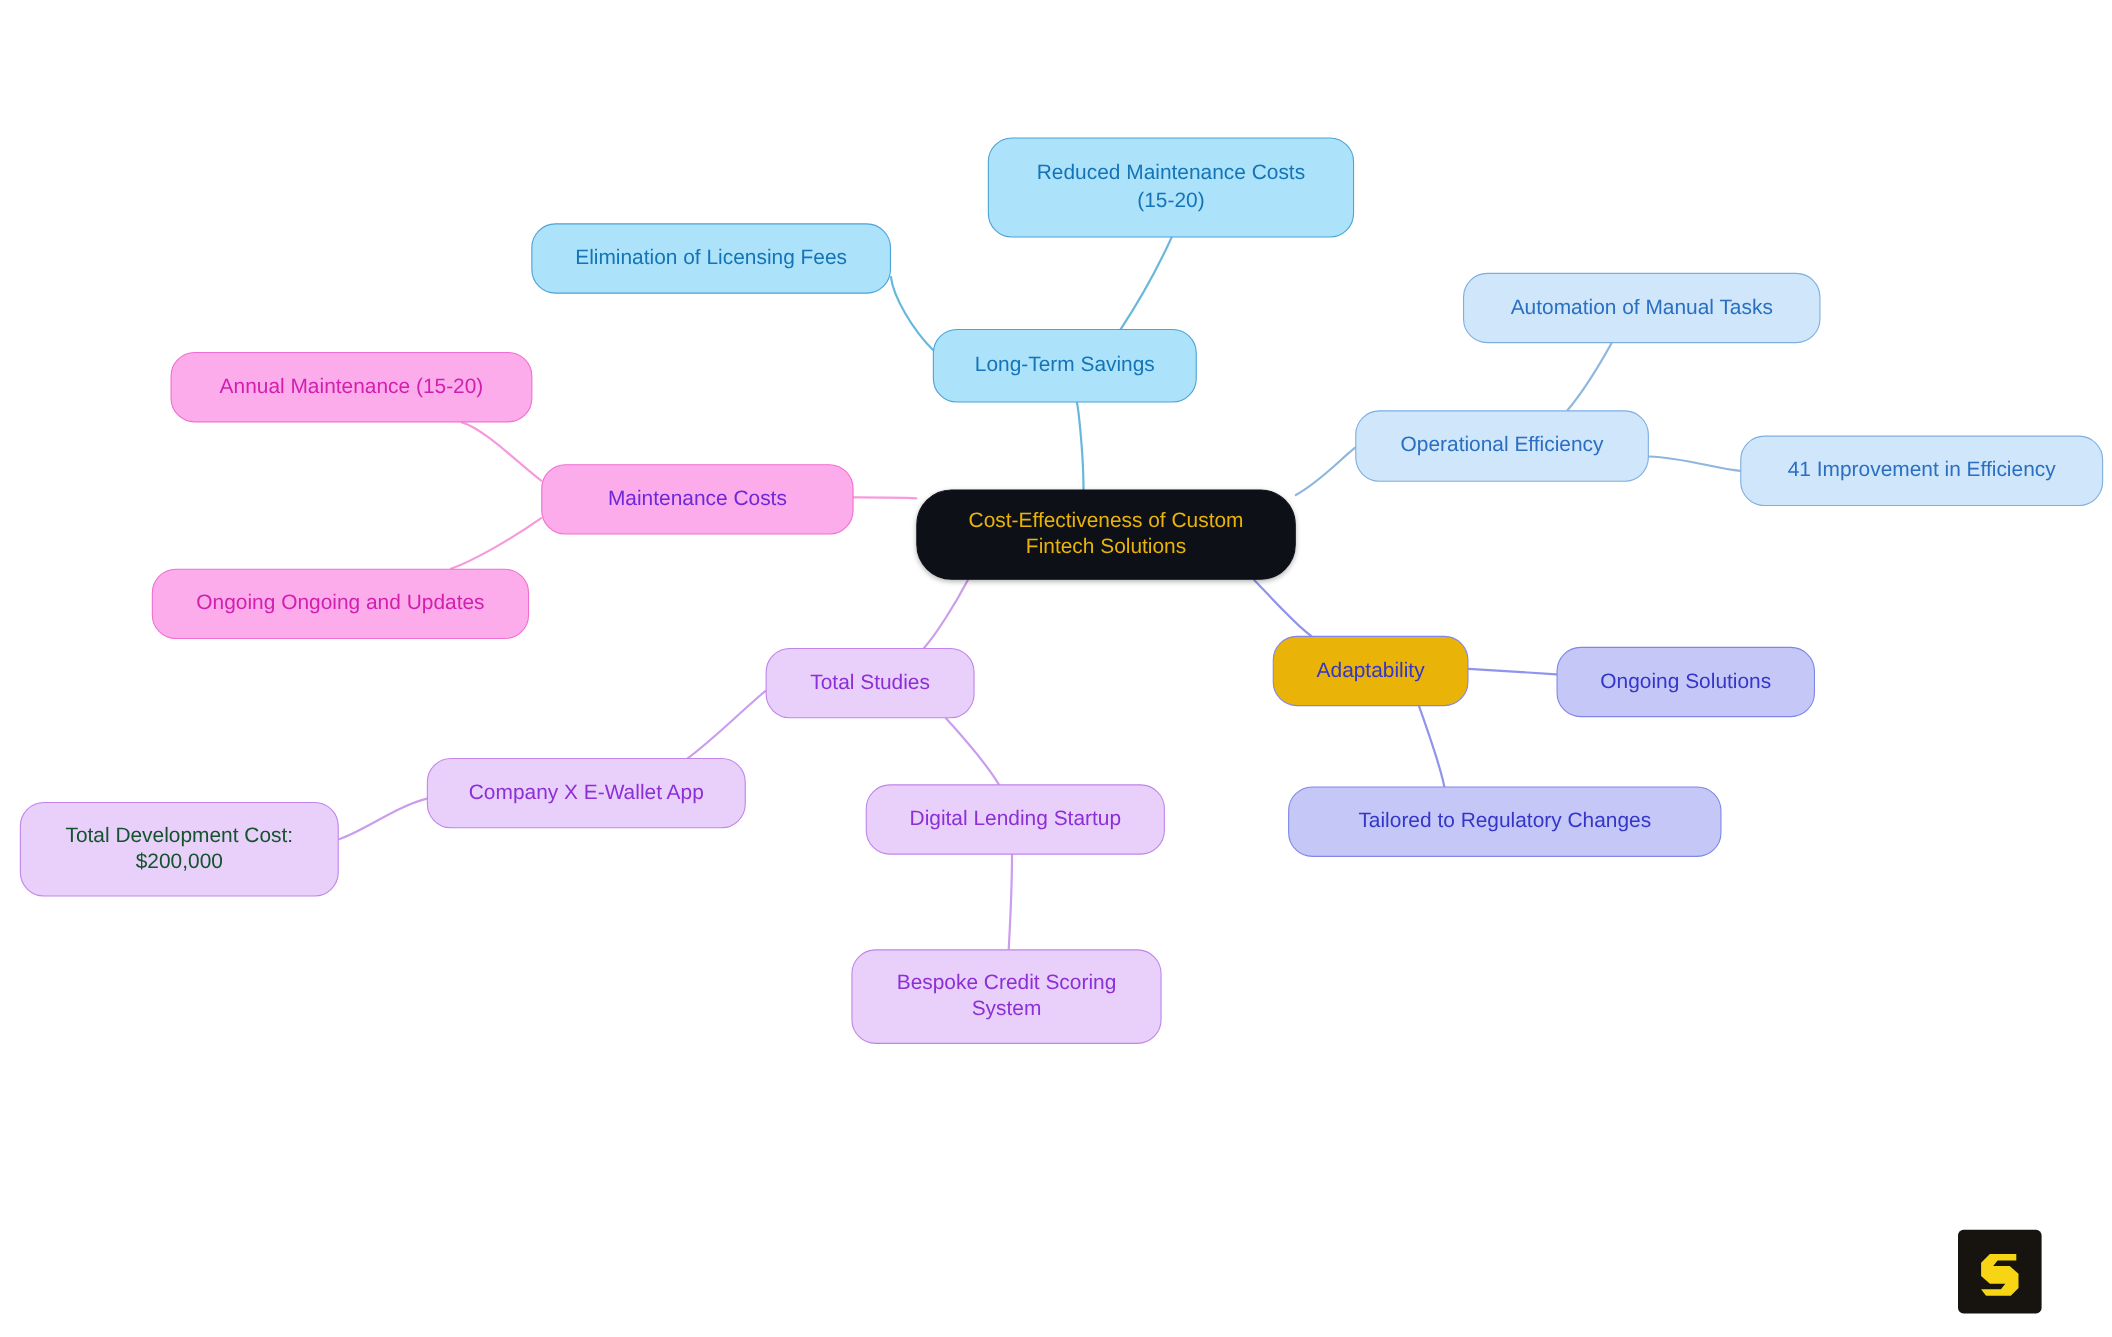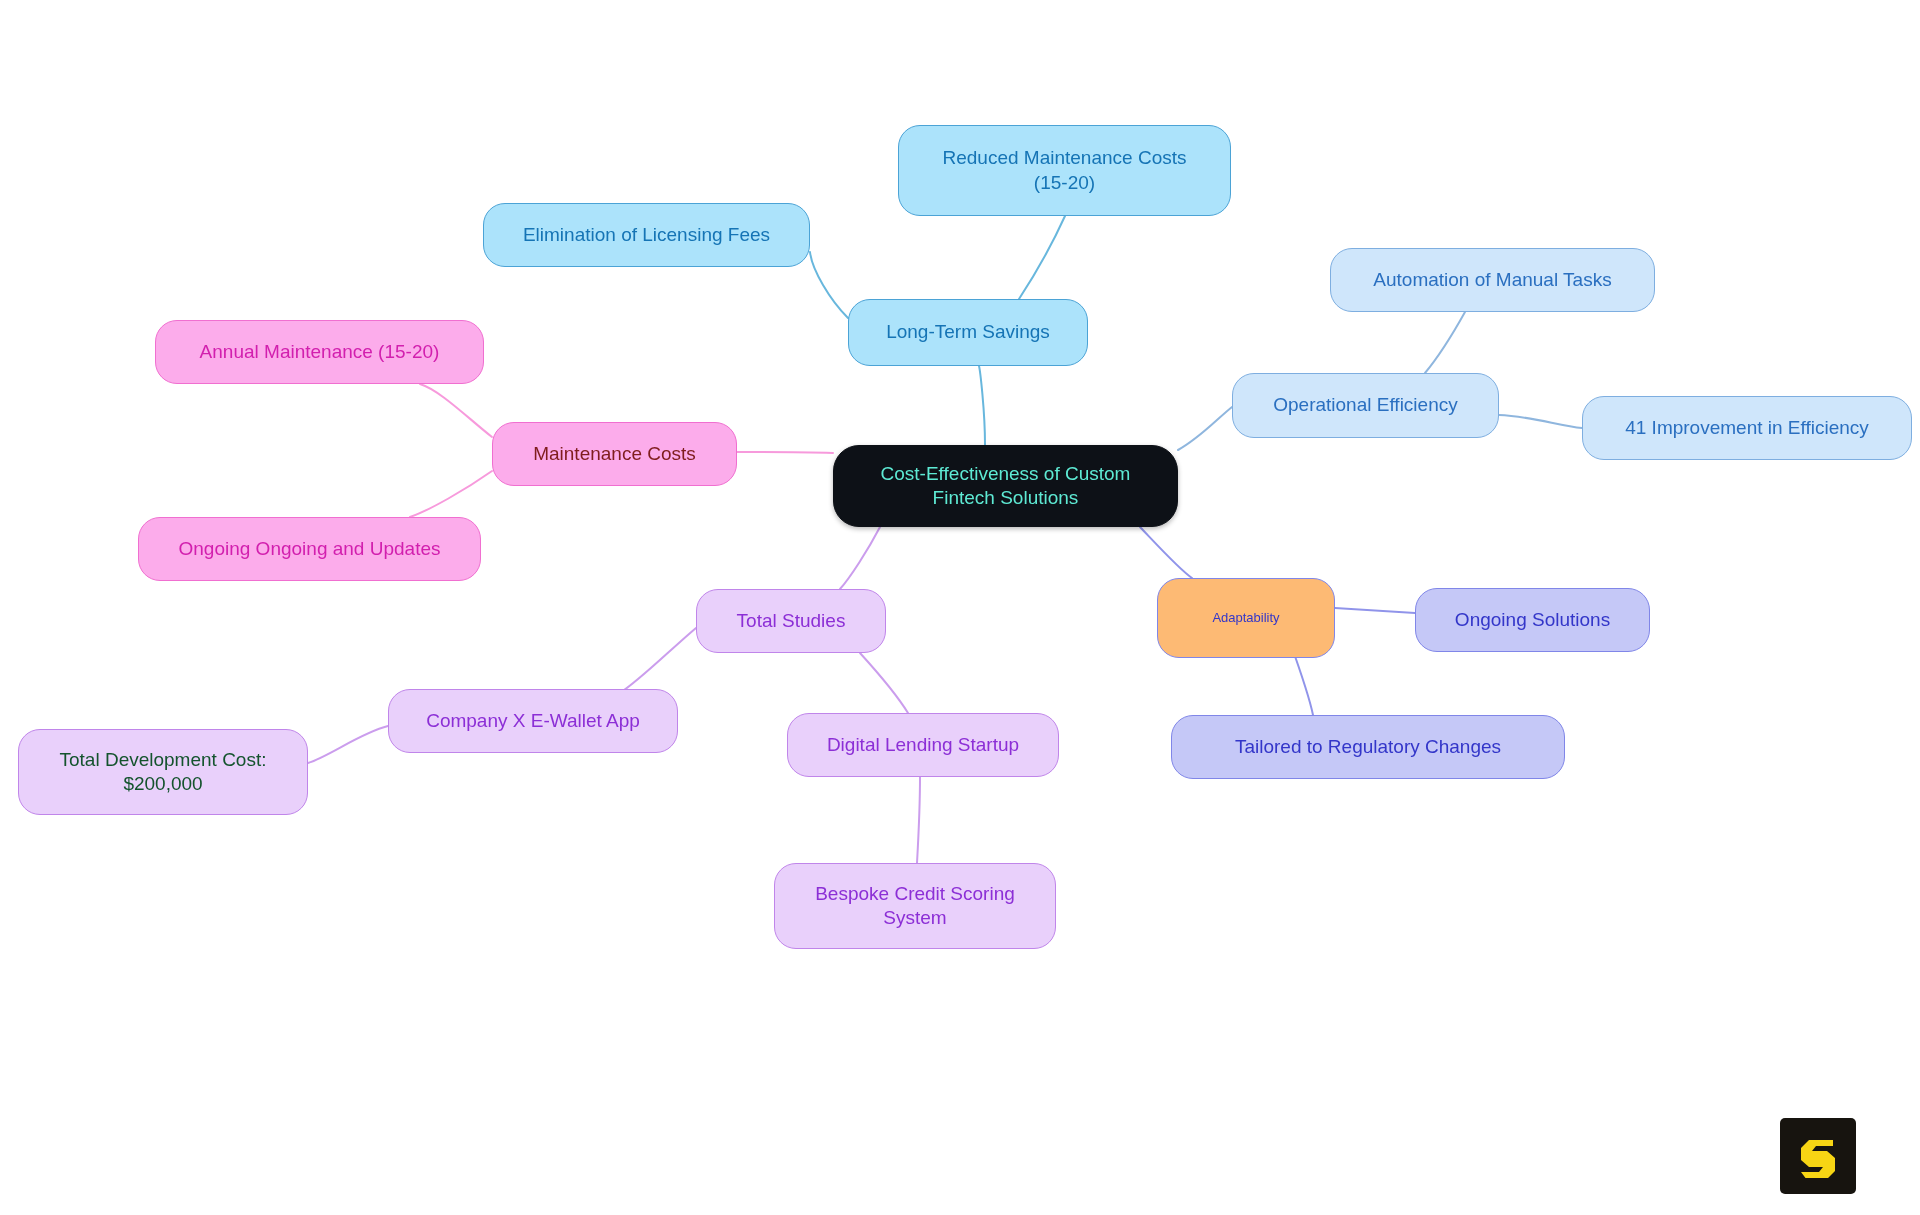--- a/index.html
+++ b/index.html
@@ -73,40 +73,40 @@
       <path d="M 880 527 C 868 550, 850 578, 840 589" stroke="#cb9ded" stroke-width="2" fill="none" stroke-linecap="round"></path>
       <path d="M 696 628 C 670 650, 640 680, 620 693" stroke="#cb9ded" stroke-width="2" fill="none" stroke-linecap="round"></path>
       <path d="M 388 726 C 360 733, 330 756, 308 763" stroke="#cb9ded" stroke-width="2" fill="none" stroke-linecap="round"></path>
       <path d="M 860 653 C 880 675, 900 700, 908 713" stroke="#cb9ded" stroke-width="2" fill="none" stroke-linecap="round"></path>
       <path d="M 920 777 C 920 810, 918 845, 917 863" stroke="#cb9ded" stroke-width="2" fill="none" stroke-linecap="round"></path>
       <path d="M 1140 527 C 1160 548, 1180 570, 1192 578" stroke="#9094ea" stroke-width="2" fill="none" stroke-linecap="round"></path>
       <path d="M 1335 608 C 1365 610, 1395 612, 1415 613" stroke="#9094ea" stroke-width="2" fill="none" stroke-linecap="round"></path>
       <path d="M 1290 642 C 1300 670, 1310 700, 1313 715" stroke="#9094ea" stroke-width="2" fill="none" stroke-linecap="round"></path>
     </svg>
   <div id="nodes">
-      <div class="node node-root" style="left: 833px; top: 445px; width: 345px; height: 82px; background: rgb(13, 17, 23); border-color: rgb(13, 17, 23); color: #5eead4; font-size: 19px;"><span>Cost-Effectiveness of Custom
+      <div class="node node-root" style="left: 833px; top: 445px; width: 345px; height: 82px; background: rgb(13, 17, 23); border-color: rgb(13, 17, 23); color: #eab308; font-size: 19px; border-radius: 32px;"><span>Cost-Effectiveness of Custom
 Fintech Solutions</span></div>
       <div class="node" style="left: 848px; top: 299px; width: 240px; height: 67px; background: rgb(172, 227, 251); border-color: rgb(75, 163, 214); color: rgb(21, 116, 181); font-size: 19px;"><span>Long-Term Savings</span></div>
       <div class="node" style="left: 898px; top: 125px; width: 333px; height: 91px; background: rgb(172, 227, 251); border-color: rgb(75, 163, 214); color: rgb(21, 116, 181); font-size: 19px;"><span>Reduced Maintenance Costs
 (15-20)</span></div>
       <div class="node" style="left: 483px; top: 203px; width: 327px; height: 64px; background: rgb(172, 227, 251); border-color: rgb(75, 163, 214); color: rgb(21, 116, 181); font-size: 19px;"><span>Elimination of Licensing Fees</span></div>
       <div class="node" style="left: 1232px; top: 373px; width: 267px; height: 65px; background: rgb(207, 230, 251); border-color: rgb(126, 174, 224); color: rgb(42, 111, 192); font-size: 19px;"><span>Operational Efficiency</span></div>
       <div class="node" style="left: 1330px; top: 248px; width: 325px; height: 64px; background: rgb(207, 230, 251); border-color: rgb(126, 174, 224); color: rgb(42, 111, 192); font-size: 19px;"><span>Automation of Manual Tasks</span></div>
       <div class="node" style="left: 1582px; top: 396px; width: 330px; height: 64px; background: rgb(207, 230, 251); border-color: rgb(126, 174, 224); color: rgb(42, 111, 192); font-size: 19px;"><span>41 Improvement in Efficiency</span></div>
-      <div class="node" style="left: 492px; top: 422px; width: 245px; height: 64px; background: rgb(252, 172, 235); border-color: rgb(240, 111, 208); color: #7f1d1d; font-size: 19px; justify-content: center;"><span>Maintenance Costs</span></div>
+      <div class="node" style="left: 492px; top: 422px; width: 284px; height: 64px; background: rgb(252, 172, 235); border-color: rgb(240, 111, 208); color: #6d28d9; font-size: 19px; justify-content: center;"><span>Maintenance Costs</span></div>
       <div class="node" style="left: 155px; top: 320px; width: 329px; height: 64px; background: rgb(252, 172, 235); border-color: rgb(240, 111, 208); color: rgb(210, 31, 174); font-size: 19px;"><span>Annual Maintenance (15-20)</span></div>
       <div class="node" style="left: 138px; top: 517px; width: 343px; height: 64px; background: rgb(252, 172, 235); border-color: rgb(240, 111, 208); color: rgb(210, 31, 174); font-size: 19px;"><span>Ongoing Ongoing and Updates</span></div>
       <div class="node" style="left: 696px; top: 589px; width: 190px; height: 64px; background: rgb(233, 208, 251); border-color: rgb(192, 133, 234); color: rgb(140, 47, 214); font-size: 19px;"><span>Total Studies</span></div>
       <div class="node" style="left: 388px; top: 689px; width: 290px; height: 64px; background: rgb(233, 208, 251); border-color: rgb(192, 133, 234); color: rgb(140, 47, 214); font-size: 19px;"><span>Company X E-Wallet App</span></div>
       <div class="node" style="left: 18px; top: 729px; width: 290px; height: 86px; background: rgb(233, 208, 251); border-color: rgb(192, 133, 234); color: #14532d; font-size: 19px;"><span>Total Development Cost:
 $200,000</span></div>
       <div class="node" style="left: 787px; top: 713px; width: 272px; height: 64px; background: rgb(233, 208, 251); border-color: rgb(192, 133, 234); color: rgb(140, 47, 214); font-size: 19px;"><span>Digital Lending Startup</span></div>
       <div class="node" style="left: 774px; top: 863px; width: 282px; height: 86px; background: rgb(233, 208, 251); border-color: rgb(192, 133, 234); color: rgb(140, 47, 214); font-size: 19px;"><span>Bespoke Credit Scoring
 System</span></div>
-      <div class="node" style="left: 1157px; top: 578px; width: 178px; height: 80px; background: #fdba74; border-color: rgb(128, 134, 232); color: rgb(51, 54, 201); font-size: 13px;"><span>Adaptability</span></div>
+      <div class="node" style="left: 1157px; top: 578px; width: 178px; height: 64px; background: #eab308; border-color: rgb(128, 134, 232); color: rgb(51, 54, 201); font-size: 19px;"><span>Adaptability</span></div>
       <div class="node" style="left: 1415px; top: 588px; width: 235px; height: 64px; background: rgb(197, 200, 247); border-color: rgb(128, 134, 232); color: rgb(51, 54, 201); font-size: 19px;"><span>Ongoing Solutions</span></div>
       <div class="node" style="left: 1171px; top: 715px; width: 394px; height: 64px; background: rgb(197, 200, 247); border-color: rgb(128, 134, 232); color: rgb(51, 54, 201); font-size: 19px;"><span>Tailored to Regulatory Changes</span></div>
     </div>
   <div class="logo" style="left: 1780px; top: 1118px; background: rgb(23, 20, 15);">
     <svg width="46" height="46" viewBox="0 0 46 46">
       <path d="M38 7 H14 L6 15 V27 L14 34 H28 L24 39 H6 L10.5 45 H33 L40 38 V25 L32 18 H17 L21 13 H38 Z" fill="#f7d514"></path>
     </svg>
   </div>
 </div>
 

